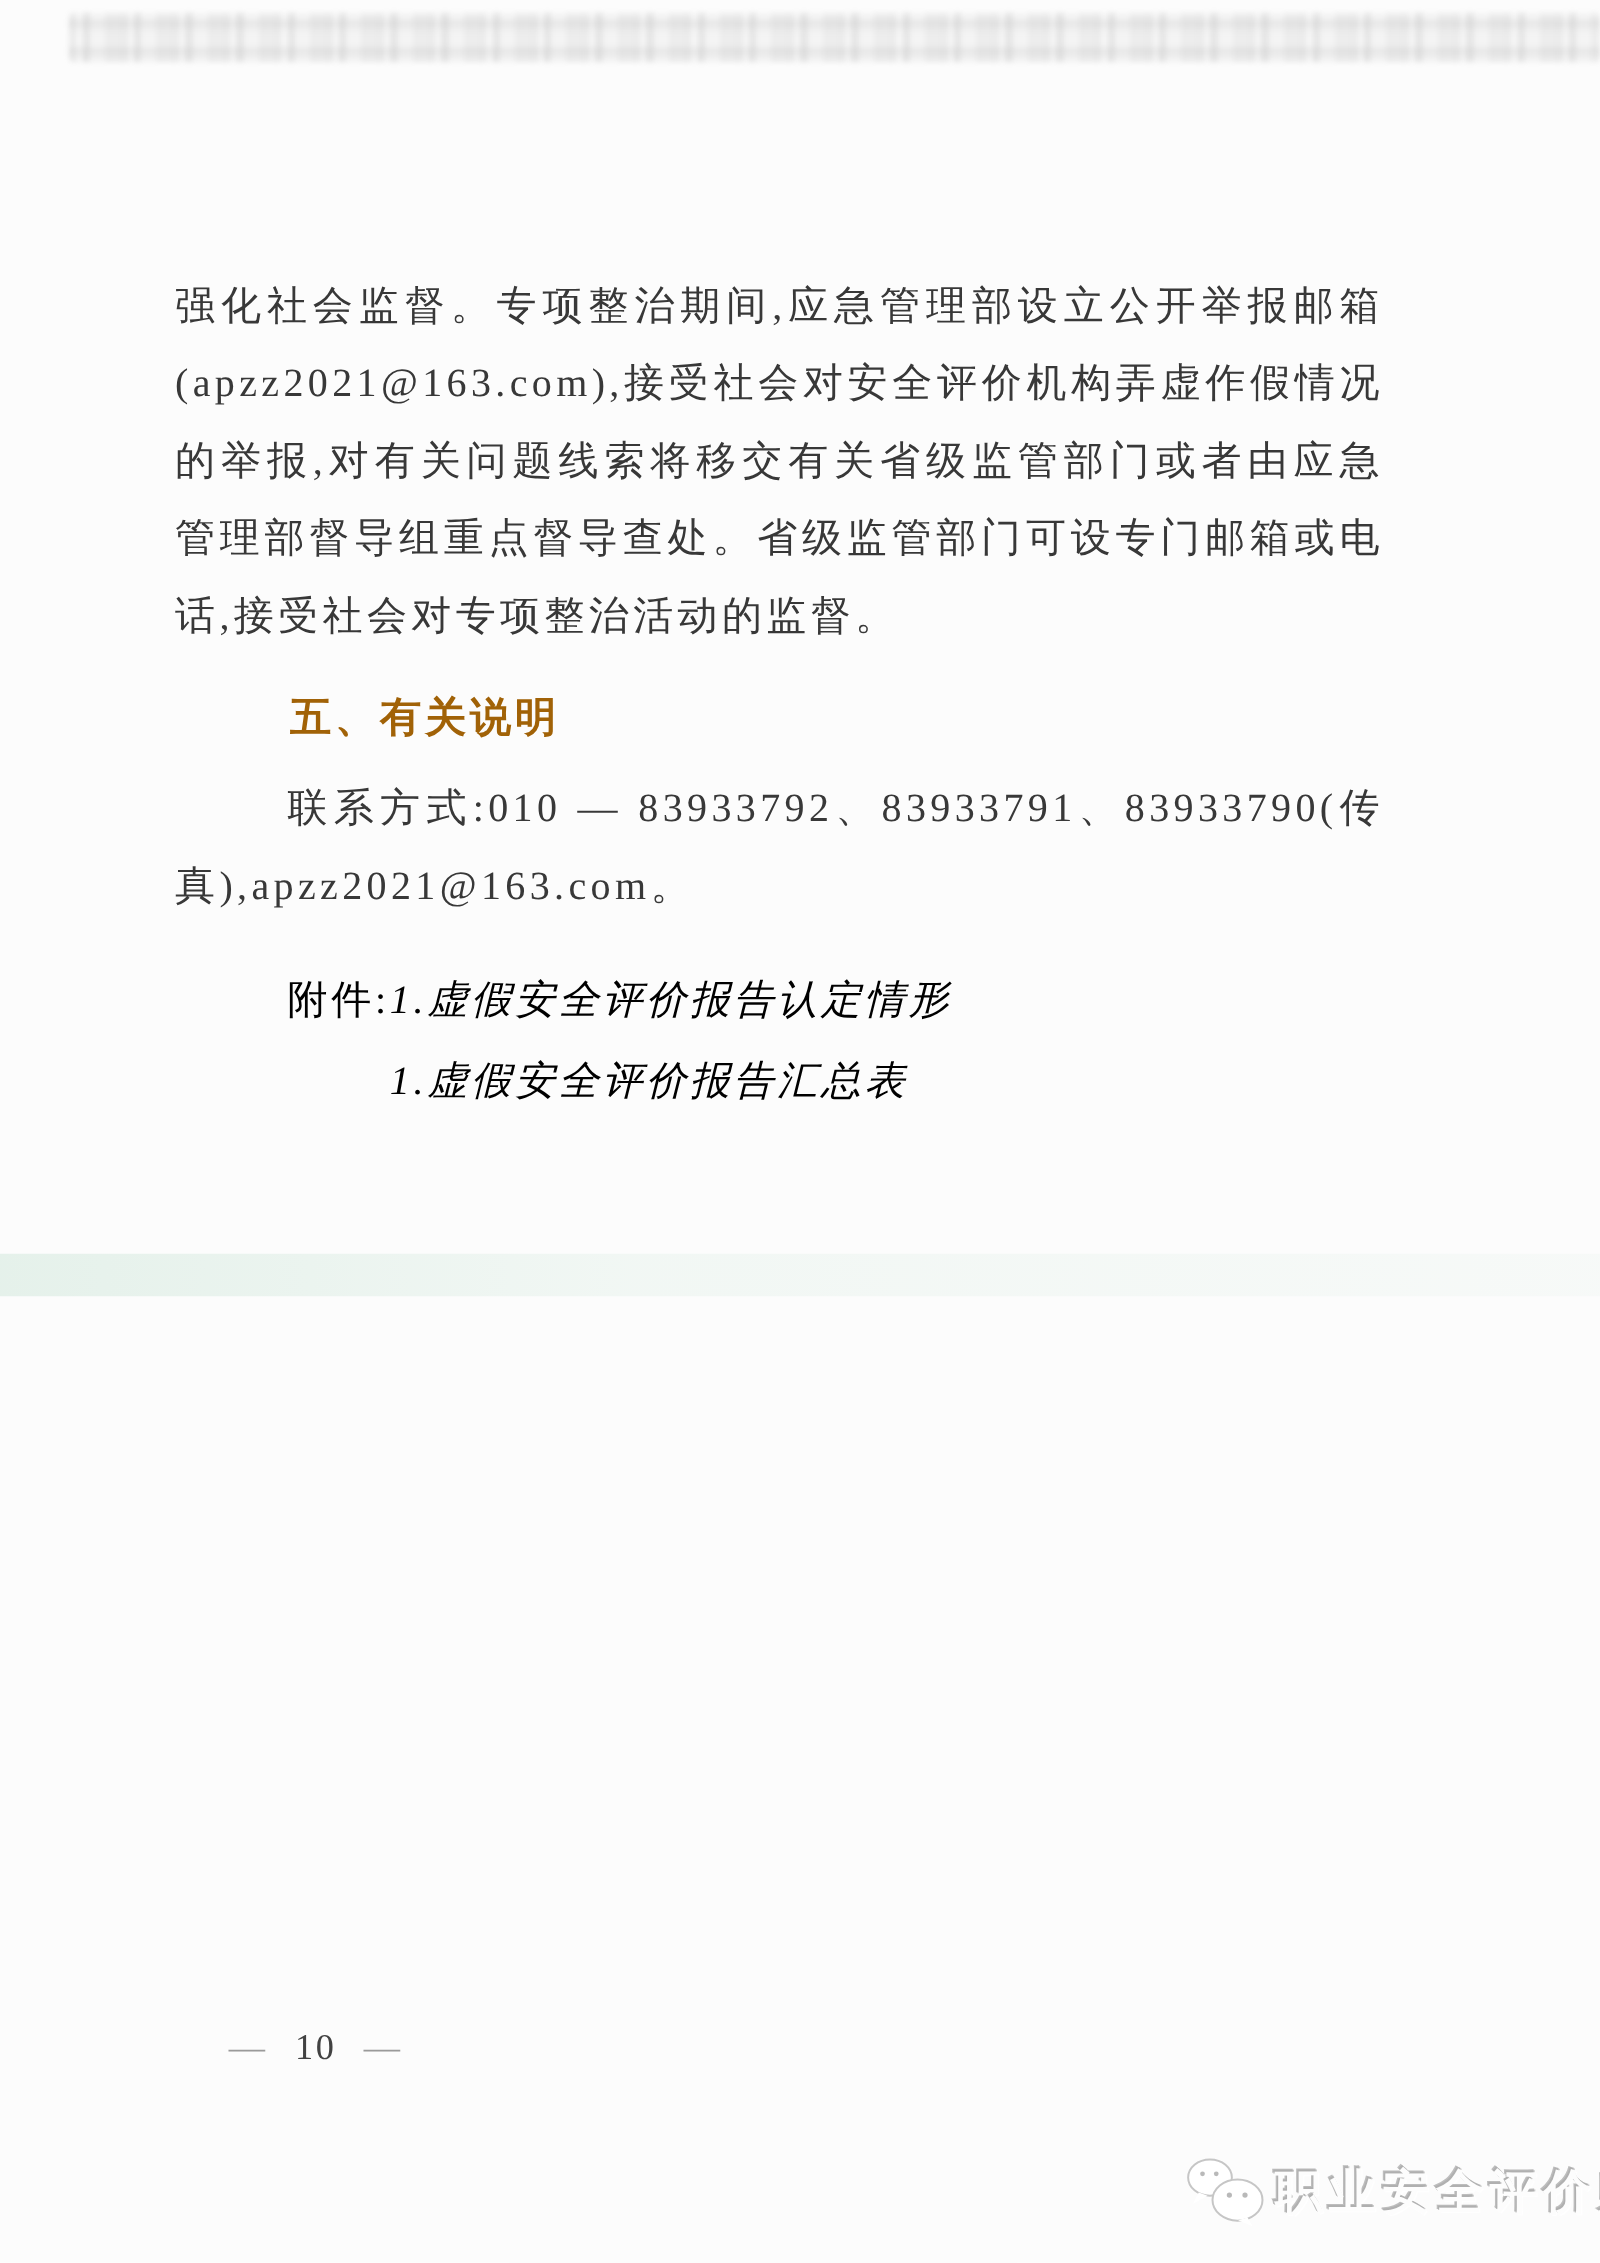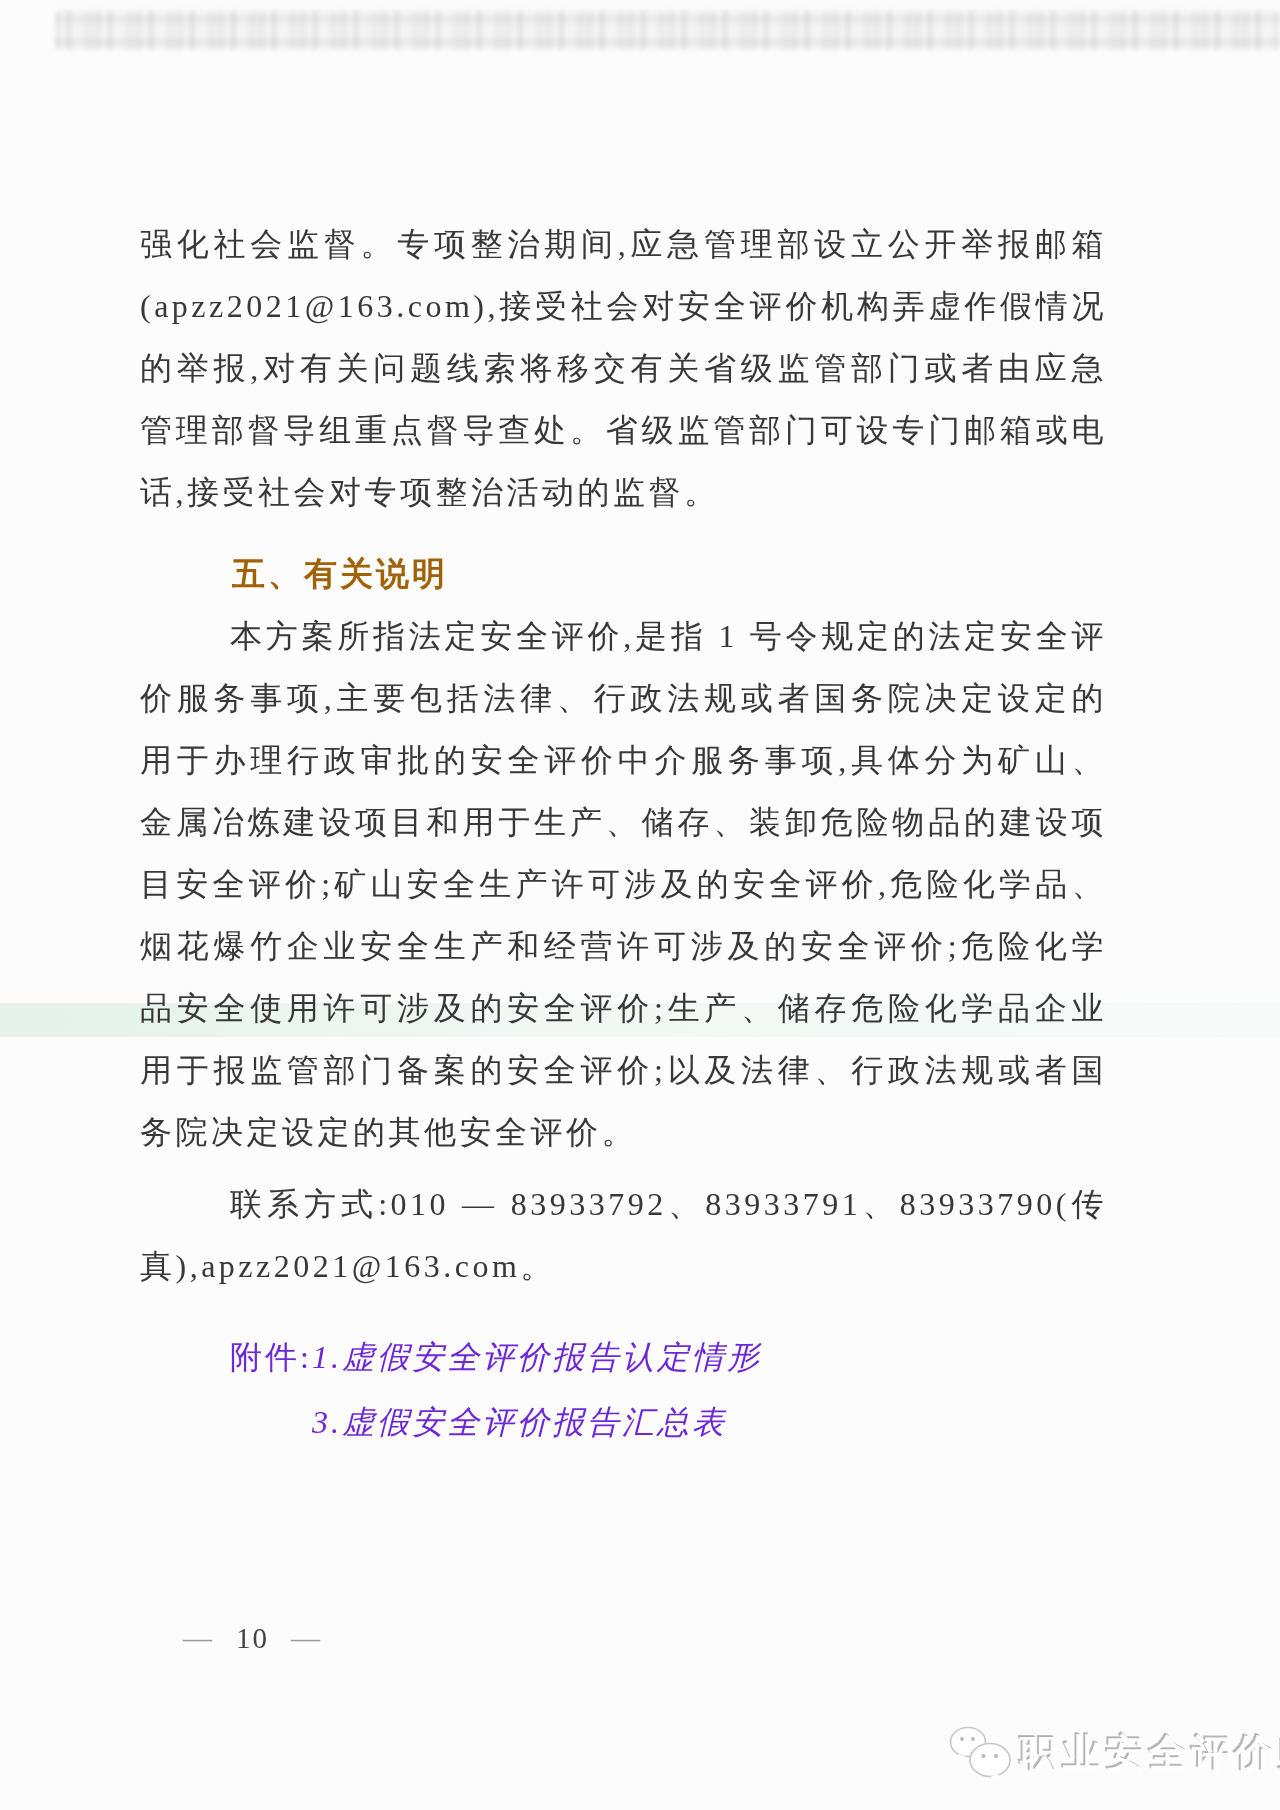--- a/index.html
+++ b/index.html
@@ -63,21 +63,21 @@
   .contact-par { margin-top: 10px; }
 
   .attachments {
     margin-top: 28px;
     padding-left: 90px;
     display: flex;
     align-items: flex-start;
     font-size: 32px;
     line-height: 65px;
     letter-spacing: 3px;
-    color: #6d28d9;
+    color: #000000;
   }
   .att-label { white-space: nowrap; }
   .att-items { display: flex; flex-direction: column; font-style: italic; }
 
   .page-number {
     position: absolute; left: 183px; top: 1622px;
     font-size: 29px; letter-spacing: 2px; color: #3f3f3f;
     white-space: nowrap;
   }
   .page-number .dash { color: #9a9a9a; }
@@ -107,29 +107,28 @@
 <div class="page">
 
   <div class="scan-noise"></div>
   <div class="tint-band"></div>
 
   <main class="text-block">
     <p class="body-par">强化社会监督。专项整治期间,应急管理部设立公开举报邮箱(apzz2021@163.com),接受社会对安全评价机构弄虚作假情况的举报,对有关问题线索将移交有关省级监管部门或者由应急管理部督导组重点督导查处。省级监管部门可设专门邮箱或电话,接受社会对专项整治活动的监督。</p>
 
     <h2 class="heading">五、有关说明</h2>
 
-    <p class="body-par indent">本方案所指法定安全评价,是指 1 号令规定的法定安全评价服务事项,主要包括法律、行政法规或者国务院决定设定的用于办理行政审批的安全评价中介服务事项,具体分为矿山、金属冶炼建设项目和用于生产、储存、装卸危险物品的建设项目安全评价;矿山安全生产许可涉及的安全评价,危险化学品、烟花爆竹企业安全生产和经营许可涉及的安全评价;危险化学品安全使用许可涉及的安全评价;生产、储存危险化学品企业用于报监管部门备案的安全评价;以及法律、行政法规或者国务院决定设定的其他安全评价。</p>
 
     <p class="body-par indent contact-par">联系方式:010 — 83933792、83933791、83933790(传真),apzz2021@163.com。</p>
 
     <div class="attachments">
       <span class="att-label">附件:</span>
       <div class="att-items">
         <div class="att-item">1.虚假安全评价报告认定情形</div>
-        <div class="att-item">3.虚假安全评价报告汇总表</div>
+        <div class="att-item">1.虚假安全评价报告汇总表</div>
       </div>
     </div>
   </main>
 
   <div class="page-number">
     <span class="dash">—</span><span class="num">10</span><span class="dash">—</span>
   </div>
 
   <div class="watermark">
     <svg class="wm-icon" width="64" height="58" viewBox="0 0 64 58" aria-hidden="true">

